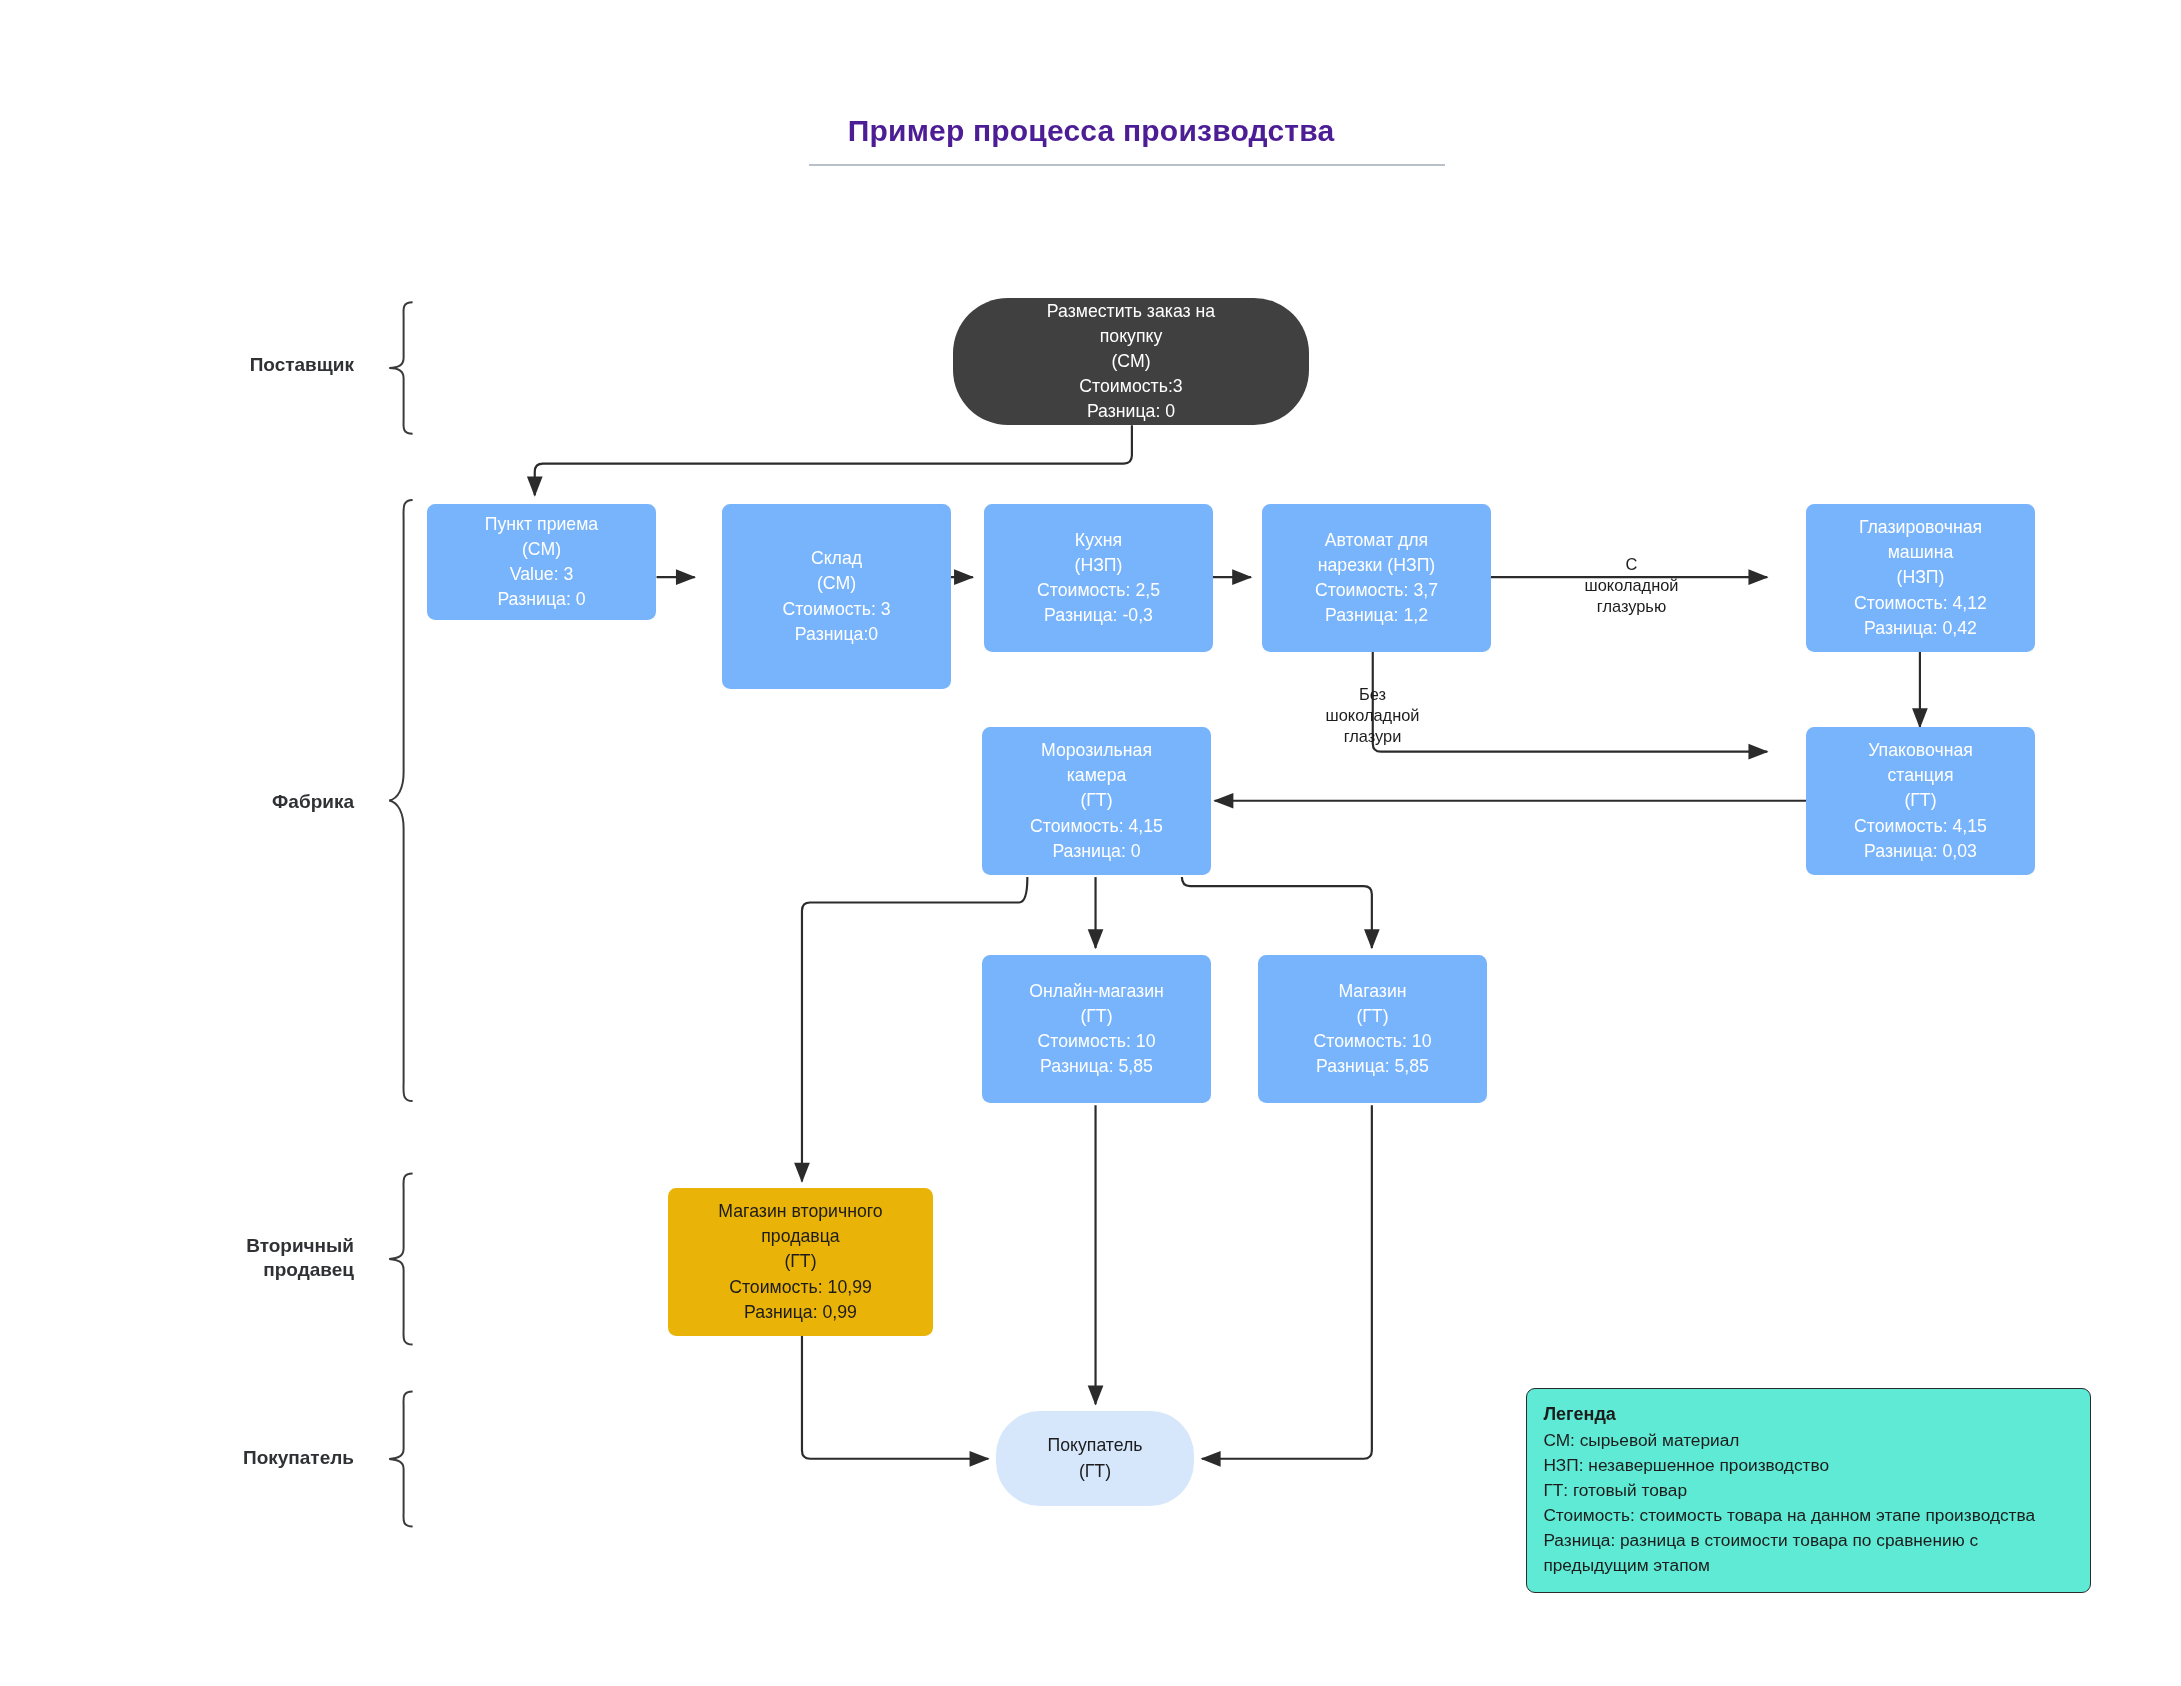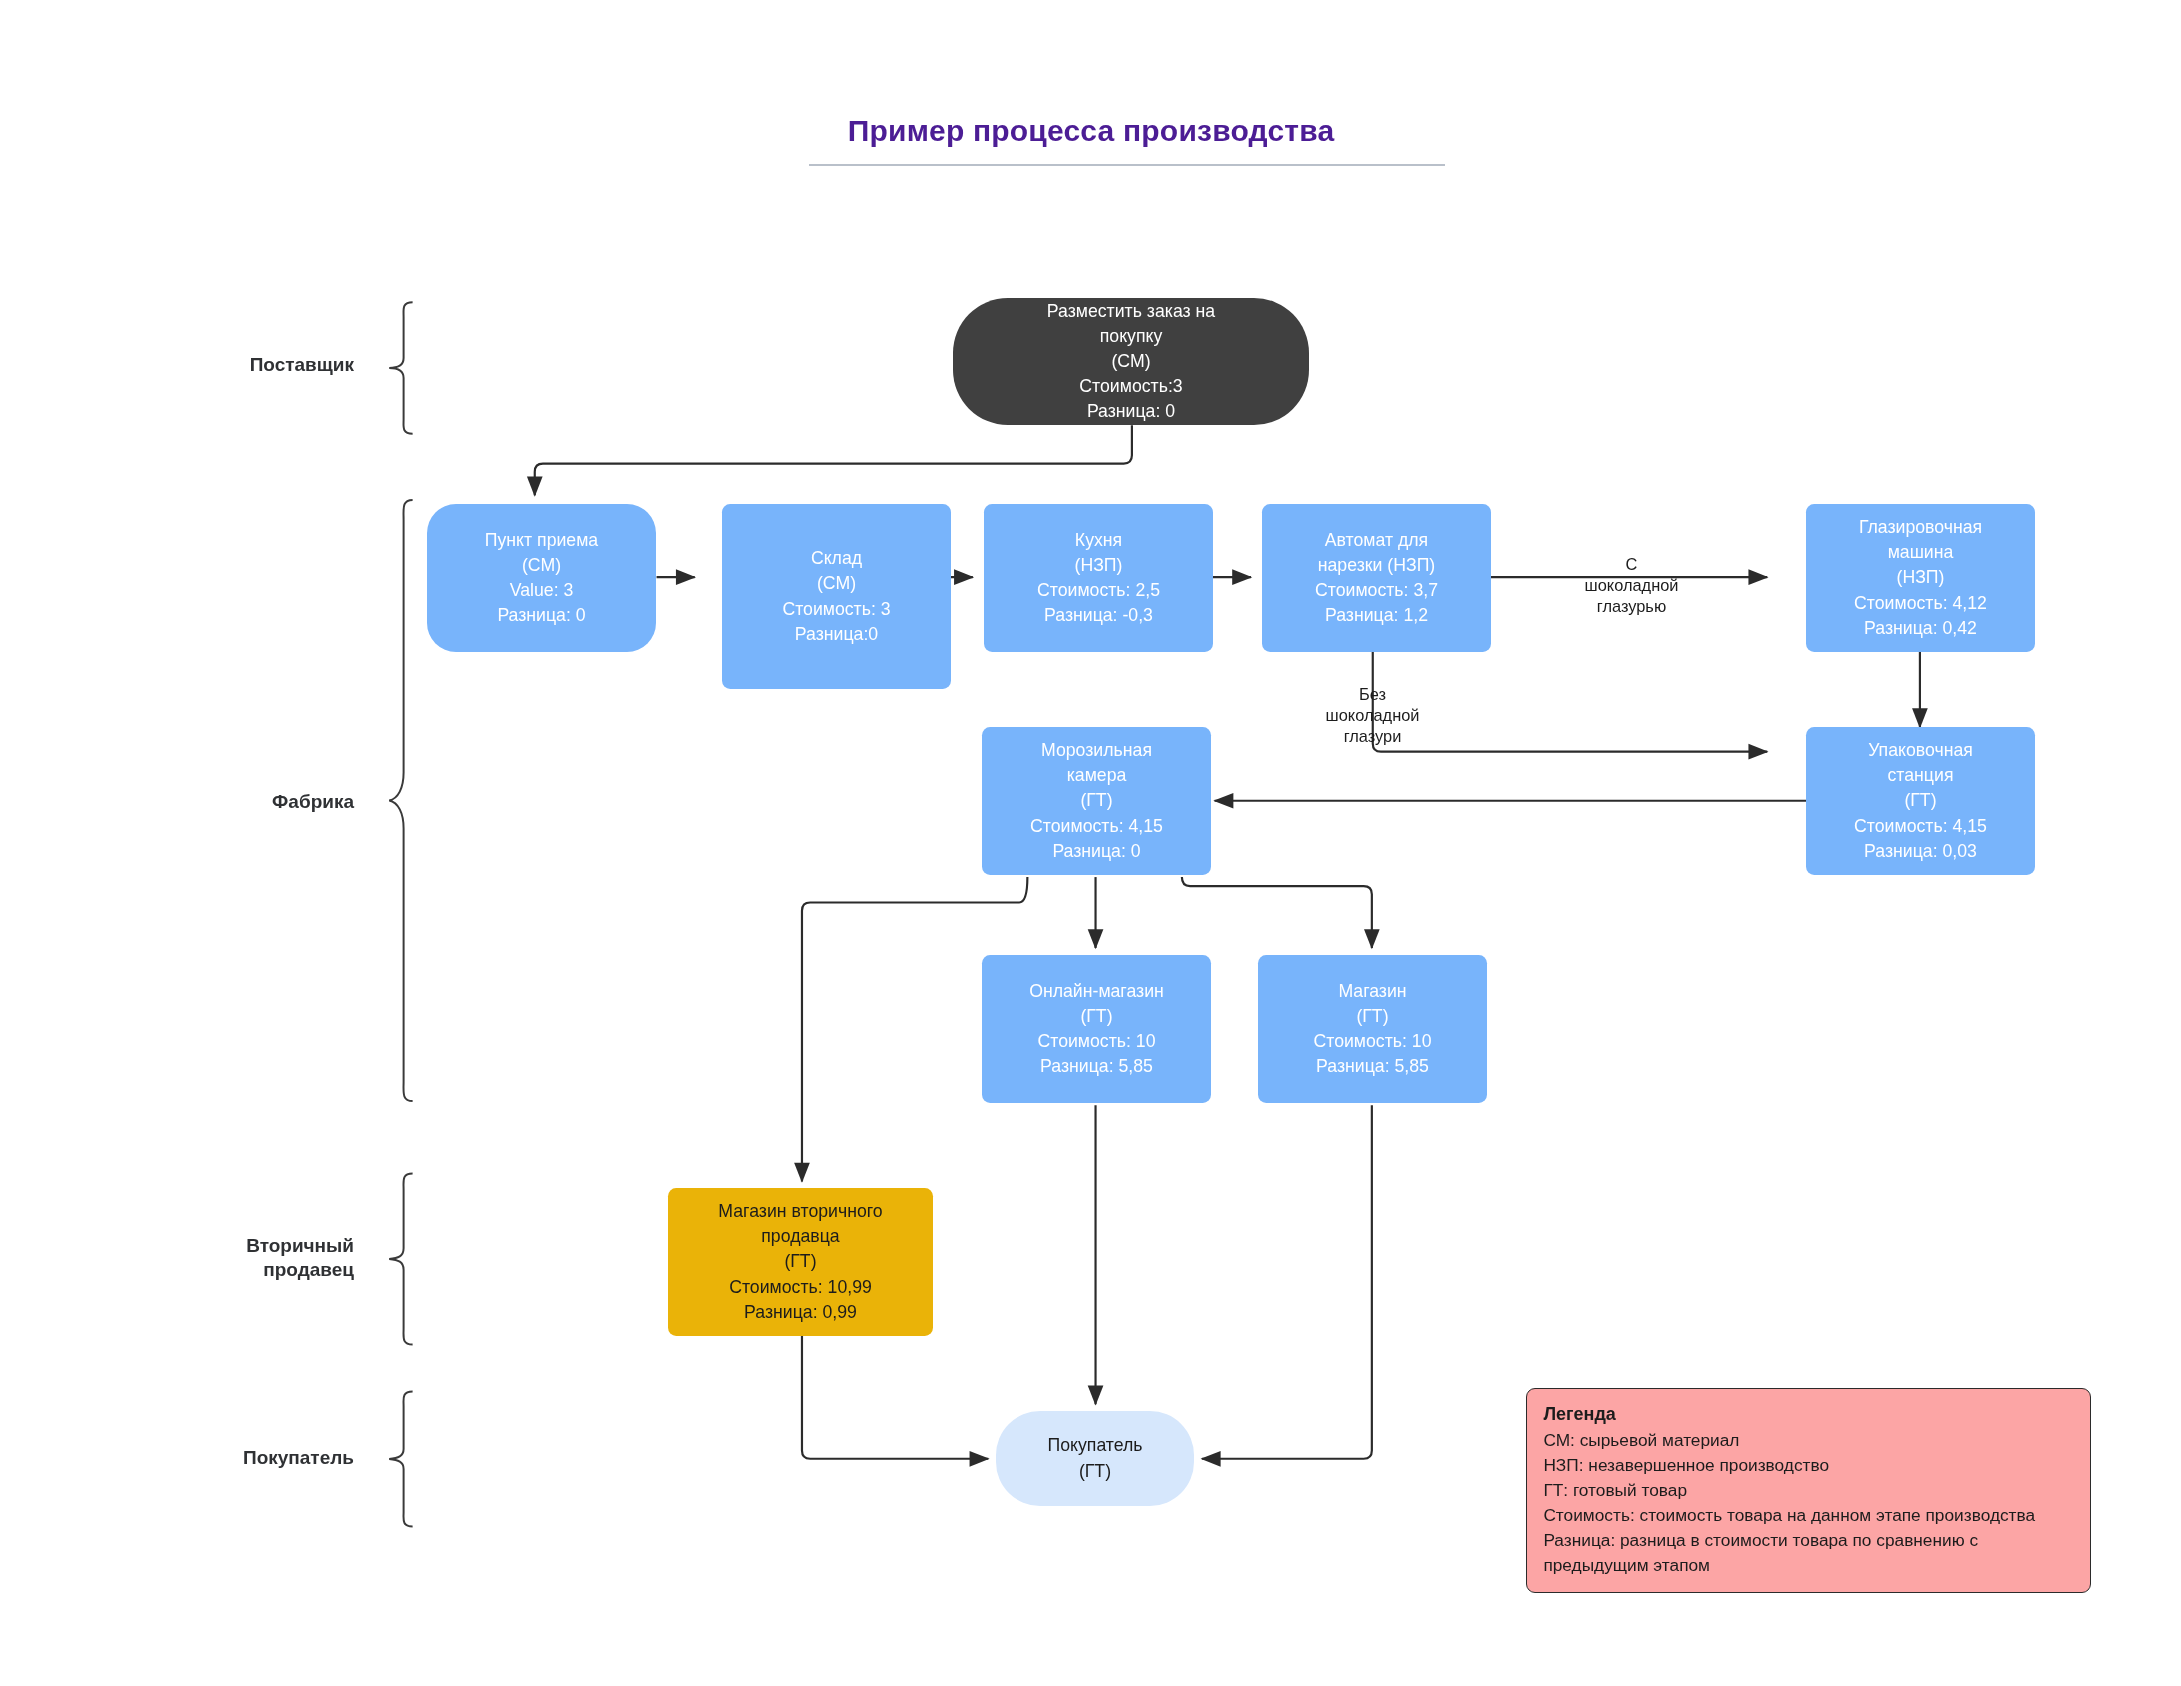--- a/index.html
+++ b/index.html
@@ -98,21 +98,21 @@
   }
   
   .legend {
     position: absolute;
     left: 1526px;
     top: 1388px;
     width: 565px;
     box-sizing: border-box;
     border: 1.8px solid #2b2b2b;
     border-radius: 9px;
-    background: #fca5a5;
+    background: #5eead4;
     padding: 12.7px 16.4px 14.5px 16.4px;
     font-size: 17.3px;
     color: #1c1c1c;
     line-height: 1.44;
   }
   .legend .lg-title {
     font-weight: bold;
     font-size: 18px;
     margin-bottom: 0.9px;
   }
@@ -201,21 +201,21 @@
   <div class="lane-label" style="left:145px; top:1446px; width:209px;">Покупатель</div>
 
   <div class="node start" style="left:953px; top:298px; width:356px; height:127px;">
     <span class="ln">Разместить заказ на</span>
     <span class="ln">покупку</span>
     <span class="ln">(СМ)</span>
     <span class="ln">Стоимость:3</span>
     <span class="ln">Разница: 0</span>
   </div>
 
-  <div class="node" style="left:427px; top:504px; width:229px; height:148px;border-radius:29px;">
+  <div class="node" style="left:427px; top:504px; width:229px; height:116px;">
     <span class="ln">Пункт приема</span>
     <span class="ln">(СМ)</span>
     <span class="ln">Value: 3</span>
     <span class="ln">Разница: 0</span>
   </div>
 
   <div class="node" style="left:706px; top:504px; width:229px; height:185px;margin-left:16px;">
     <span class="ln">Склад</span>
     <span class="ln">(СМ)</span>
     <span class="ln">Стоимость: 3</span>

